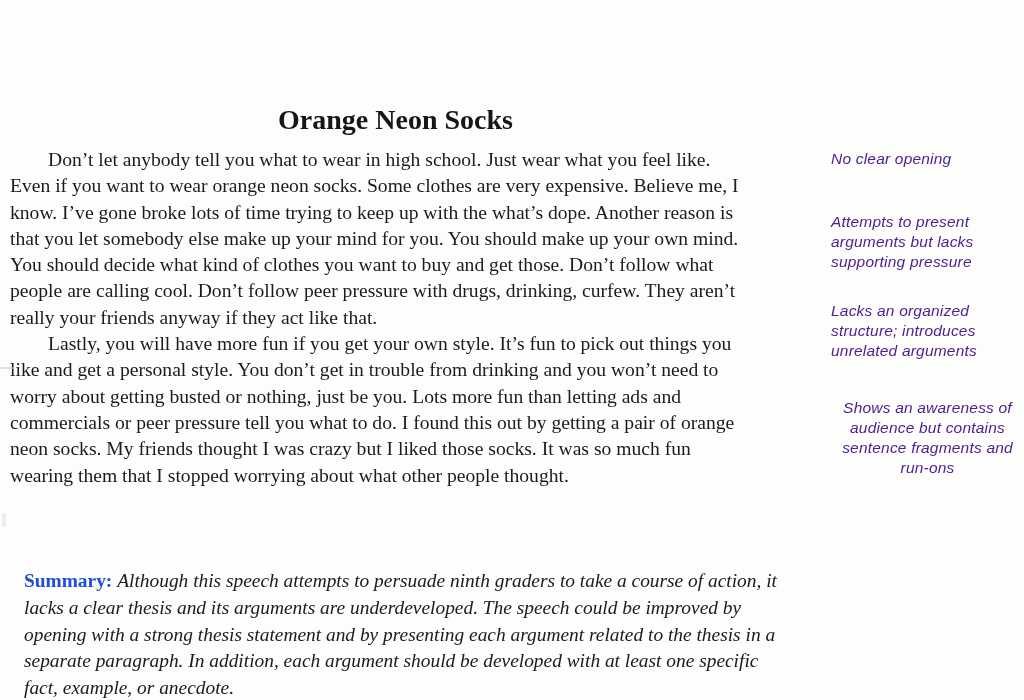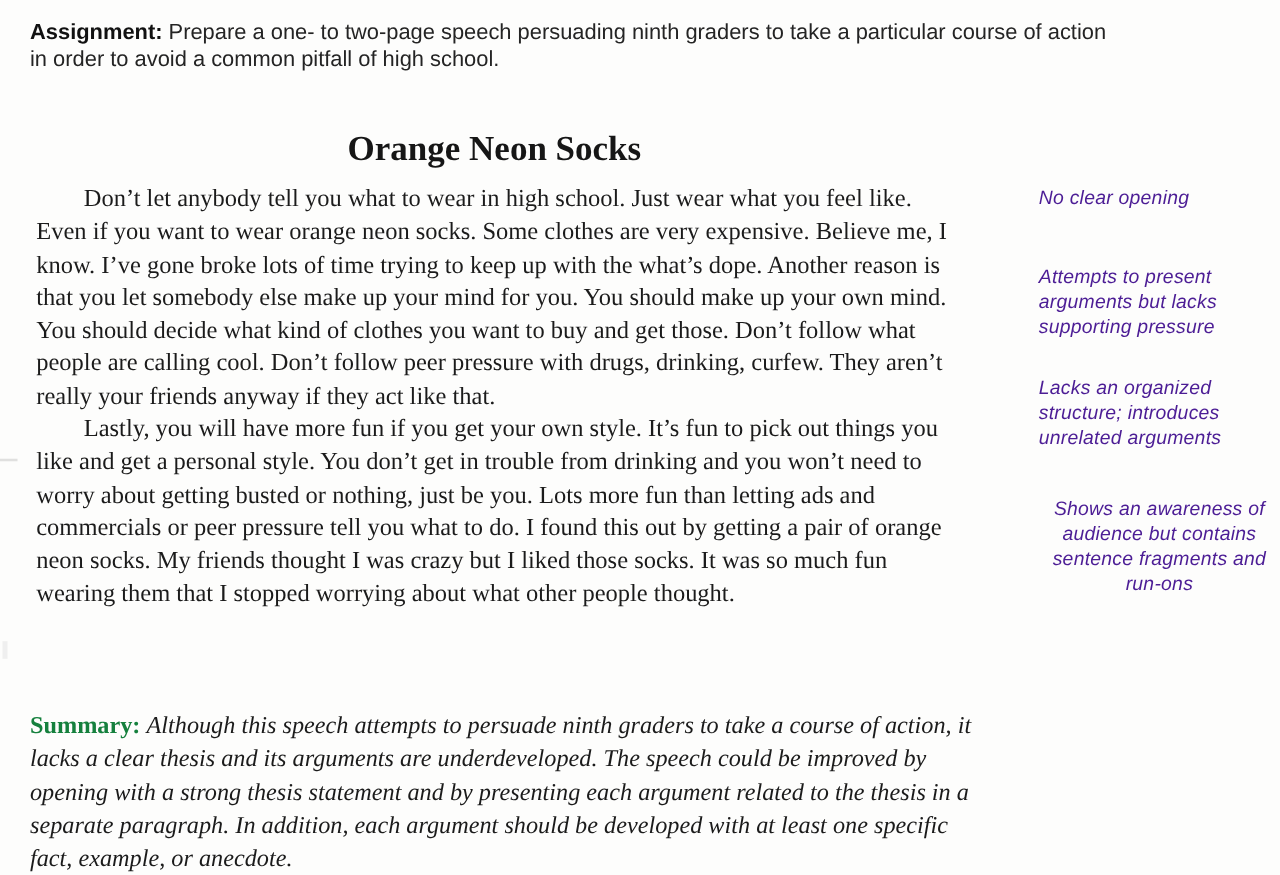--- a/index.html
+++ b/index.html
@@ -43,21 +43,21 @@
     text-align: center;
     font-family: "Liberation Serif", serif;
     font-size: 28px;
     font-weight: 700;
     color: #161616;
   }
 
   
   .essay-body {
     position: absolute;
-    left: 29px;
+    left: 10px;
     top: 147px;
     width: 741px;
     font-family: "Liberation Serif", serif;
     font-size: 19.6px;
     line-height: 26.3px;
     color: #1b1b1b;
   }
   .essay-paragraph {
     margin: 0;
     text-indent: 38px;
@@ -71,21 +71,21 @@
     width: 768px;
     margin: 0;
     font-family: "Liberation Serif", serif;
     font-size: 19.4px;
     line-height: 26.8px;
     color: #1b1b1b;
   }
   .summary .label {
     font-weight: 700;
     font-style: normal;
-    color: #15803d;
+    color: #1d4ed8;
   }
   .summary .text {
     font-style: italic;
   }
 
   
   .margin-note {
     position: absolute;
     left: 831px;
     width: 193px;
@@ -109,24 +109,20 @@
     opacity: 0.55;
   }
   .artifact-1 { left: 0px; top: 367px; width: 14px; height: 2px; }
   .artifact-2 { left: 2px; top: 513px; width: 4px; height: 14px; opacity: 0.25; }
 </style>
 </head>
 <body>
 
 <div class="page">
 
-  <p class="assignment">
-    <span class="label">Assignment:</span>
-    <span>Prepare a one- to two-page speech persuading ninth graders to take a particular course of action in order to avoid a common pitfall of high school.</span>
-  </p>
 
   <h1 class="essay-title">Orange Neon Socks</h1>
 
   <div class="essay-body">
     <p class="essay-paragraph">Don’t let anybody tell you what to wear in high school. Just wear what you feel like. Even if you want to wear orange neon socks. Some clothes are very expensive. Believe me, I know. I’ve gone broke lots of time trying to keep up with the what’s dope. Another reason is that you let somebody else make up your mind for you. You should make up your own mind. You should decide what kind of clothes you want to buy and get those. Don’t follow what people are calling cool. Don’t follow peer pressure with drugs, drinking, curfew. They aren’t really your friends anyway if they act like that.</p>
     <p class="essay-paragraph">Lastly, you will have more fun if you get your own style. It’s fun to pick out things you like and get a personal style. You don’t get in trouble from drinking and you won’t need to worry about getting busted or nothing, just be you. Lots more fun than letting ads and commercials or peer pressure tell you what to do. I found this out by getting a pair of orange neon socks. My friends thought I was crazy but I liked those socks. It was so much fun wearing them that I stopped worrying about what other people thought.</p>
   </div>
 
   <aside>
     <p class="margin-note note-1">No clear opening</p>

